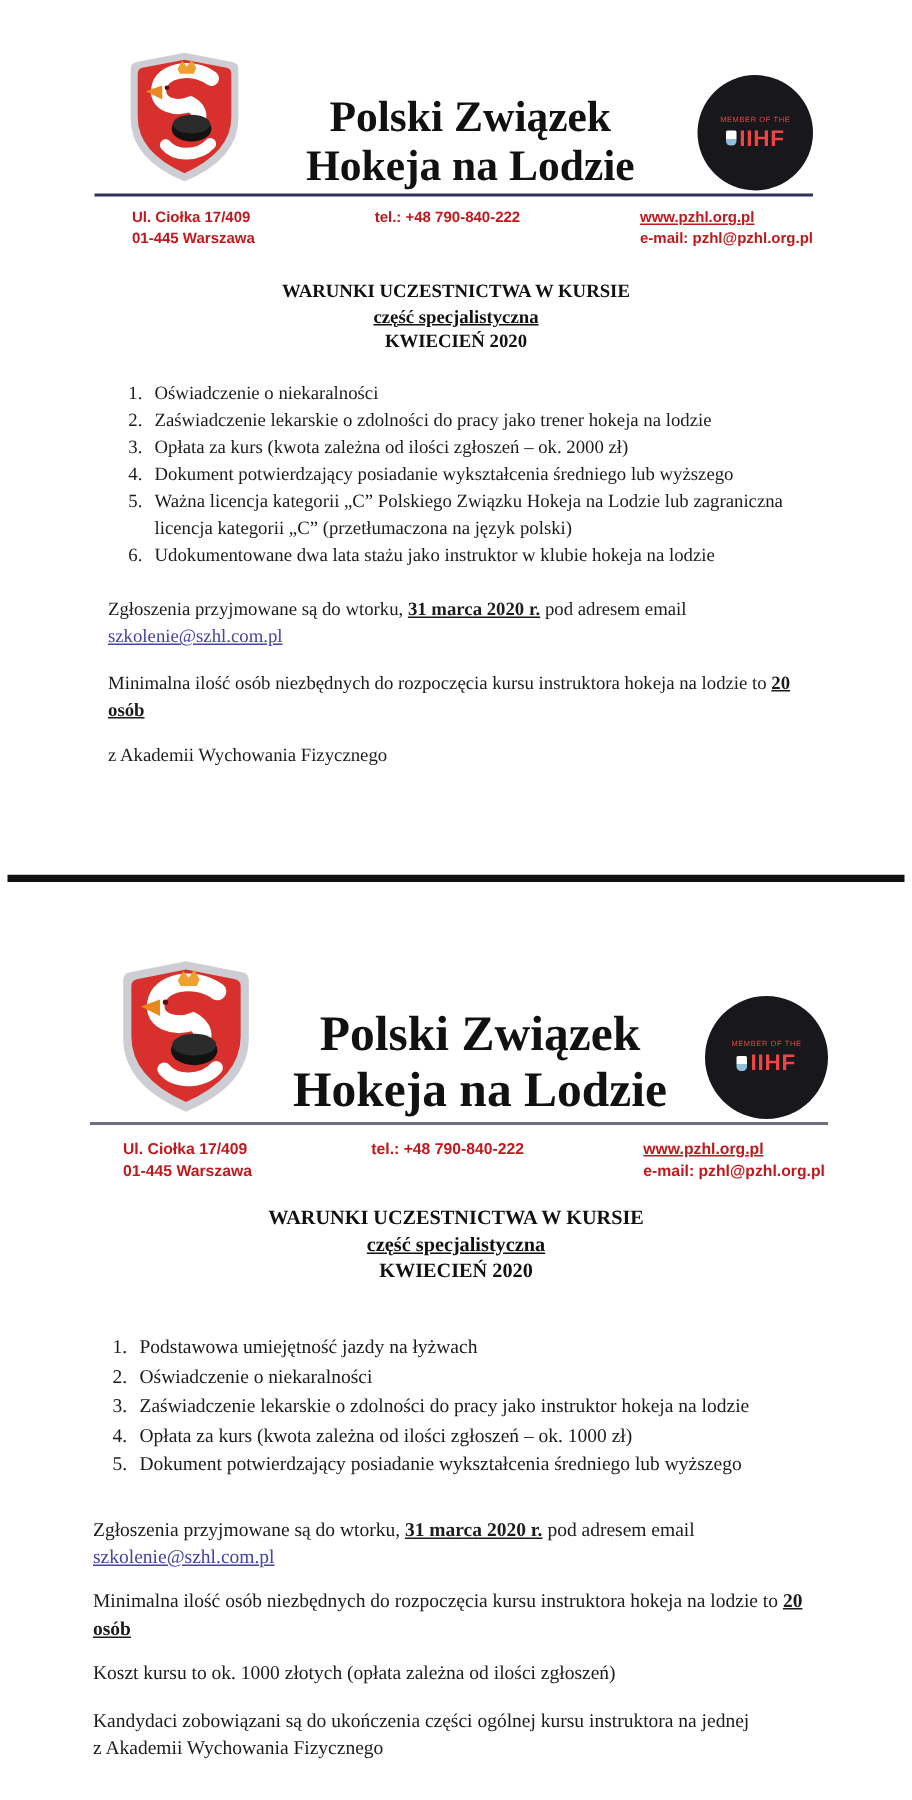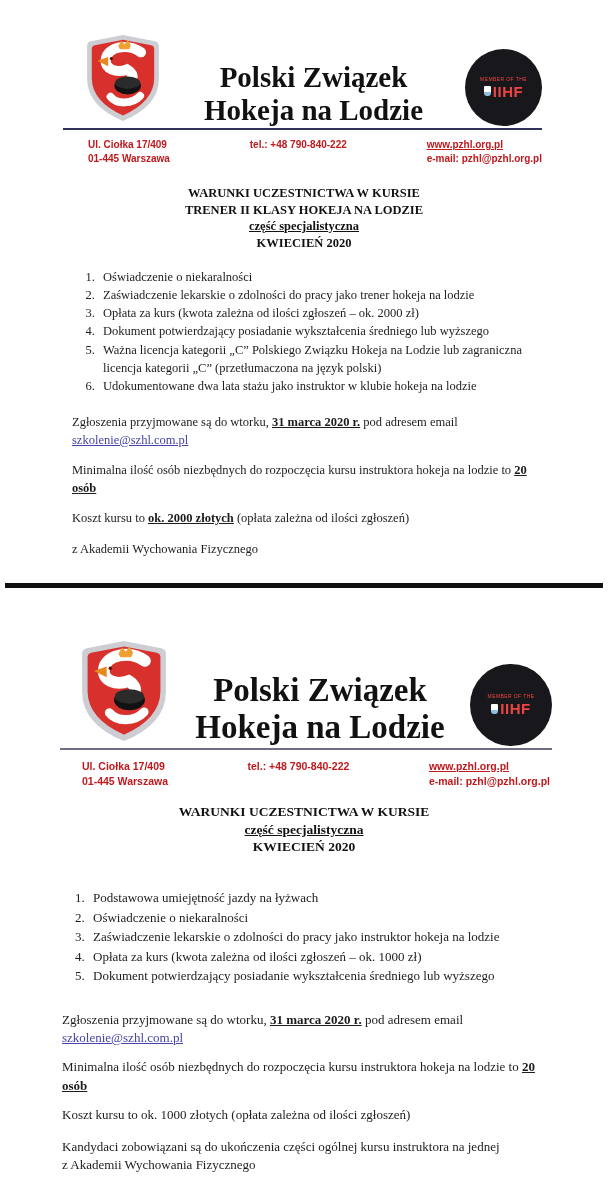--- a/index.html
+++ b/index.html
@@ -115,21 +115,20 @@
       <span>tel.: +48 790-840-222</span>
     </div>
     <div class="contact-block contact-right">
       <span><a href="#" class="u">www.pzhl.org.pl</a></span>
       <span>e-mail: pzhl@pzhl.org.pl</span>
     </div>
   </div>
 
   <div class="course-title">
     <span>WARUNKI UCZESTNICTWA W KURSIE</span>
-    <span>TRENER II KLASY HOKEJA NA LODZIE</span>
     <span class="u">część specjalistyczna</span>
     <span>KWIECIEŃ 2020</span>
   </div>
 
   <ol class="req-list">
     <li>Oświadczenie o niekaralności</li>
     <li>Zaświadczenie lekarskie o zdolności do pracy jako trener hokeja na lodzie</li>
     <li>Opłata za kurs (kwota zależna od ilości zgłoszeń – ok. 2000 zł)</li>
     <li>Dokument potwierdzający posiadanie wykształcenia średniego lub wyższego</li>
     <li>Ważna licencja kategorii „C” Polskiego Związku Hokeja na Lodzie lub zagraniczna licencja kategorii „C” (przetłumaczona na język polski)</li>
@@ -139,23 +138,20 @@
   <div class="para para-submissions">
     <span class="line"><span>Zgłoszenia przyjmowane są do wtorku, </span><span class="bu">31 marca 2020 r.</span><span> pod adresem email</span></span>
     <a href="#" class="email-link">szkolenie@szhl.com.pl</a>
   </div>
 
   <div class="para para-minimum">
     <span class="line"><span>Minimalna ilość osób niezbędnych do rozpoczęcia kursu instruktora hokeja na lodzie to </span><span class="bu">20</span></span>
     <span class="line bu">osób</span>
   </div>
 
-  <div class="para para-cost">
-    <span class="line"><span>Koszt kursu to </span><span class="bu">ok. 2000 złotych</span><span> (opłata zależna od ilości zgłoszeń)</span></span>
-  </div>
 
   <div class="para para-candidates">
     <span class="line">z Akademii Wychowania Fizycznego</span>
   </div>
 </div>
 
 <div class="page-divider"></div>
 
 <div class="page page-2">
   <div class="header-row">

